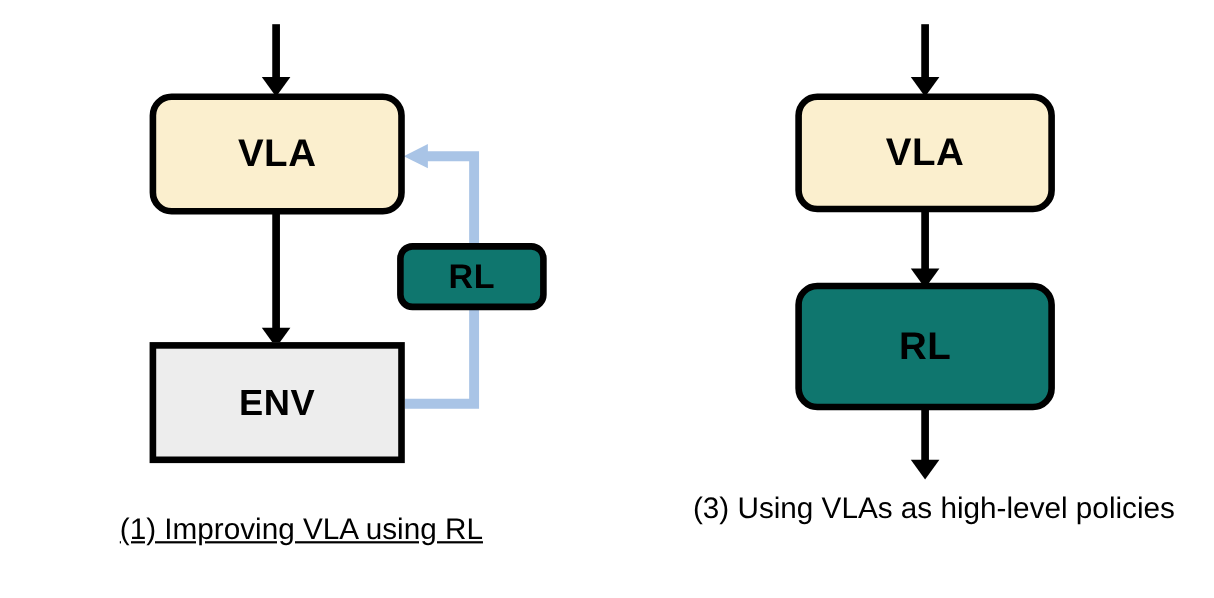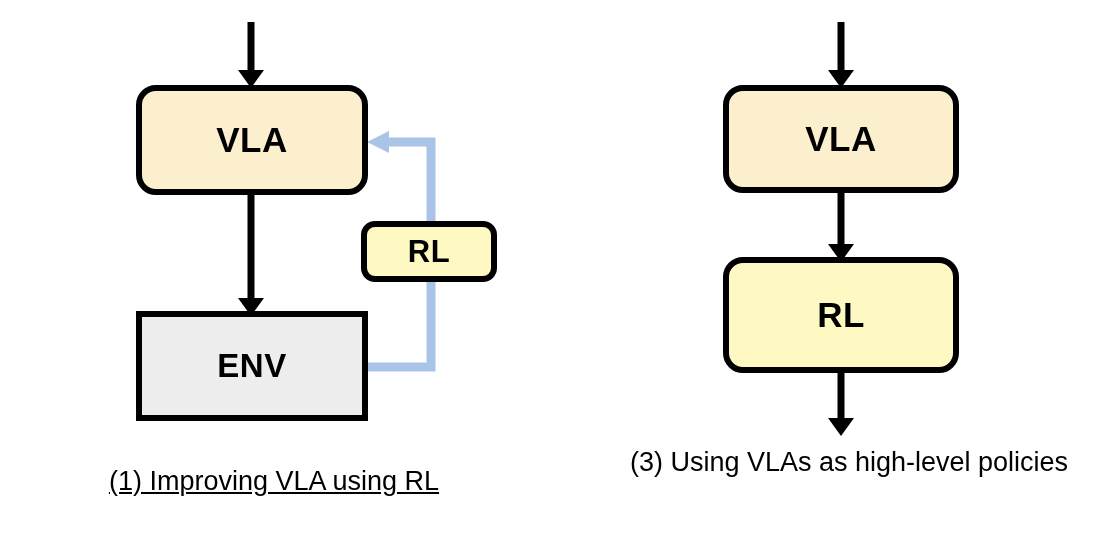--- a/index.html
+++ b/index.html
@@ -31,21 +31,21 @@
     justify-content: center;
     font-weight: bold;
     color: #000000;
     letter-spacing: 0.5px;
     z-index: 3;
   }
   .node.rounded { border-radius: 20px; }
   .node.square  { border-radius: 0; }
 
   .node-vla  { background: #FBEFCE; }
-  .node-rl   { background: #fef9c3; }
+  .node-rl   { background: #0f766e; }
   .node-env  { background: #EDEDED; }
 
   
   #vla-left {
     left: 92px;  top: 85px;  width: 232px; height: 110px;
     font-size: 35px;
   }
   #env-left {
     left: 92px;  top: 311px; width: 232px; height: 110px;
     font-size: 33px;

